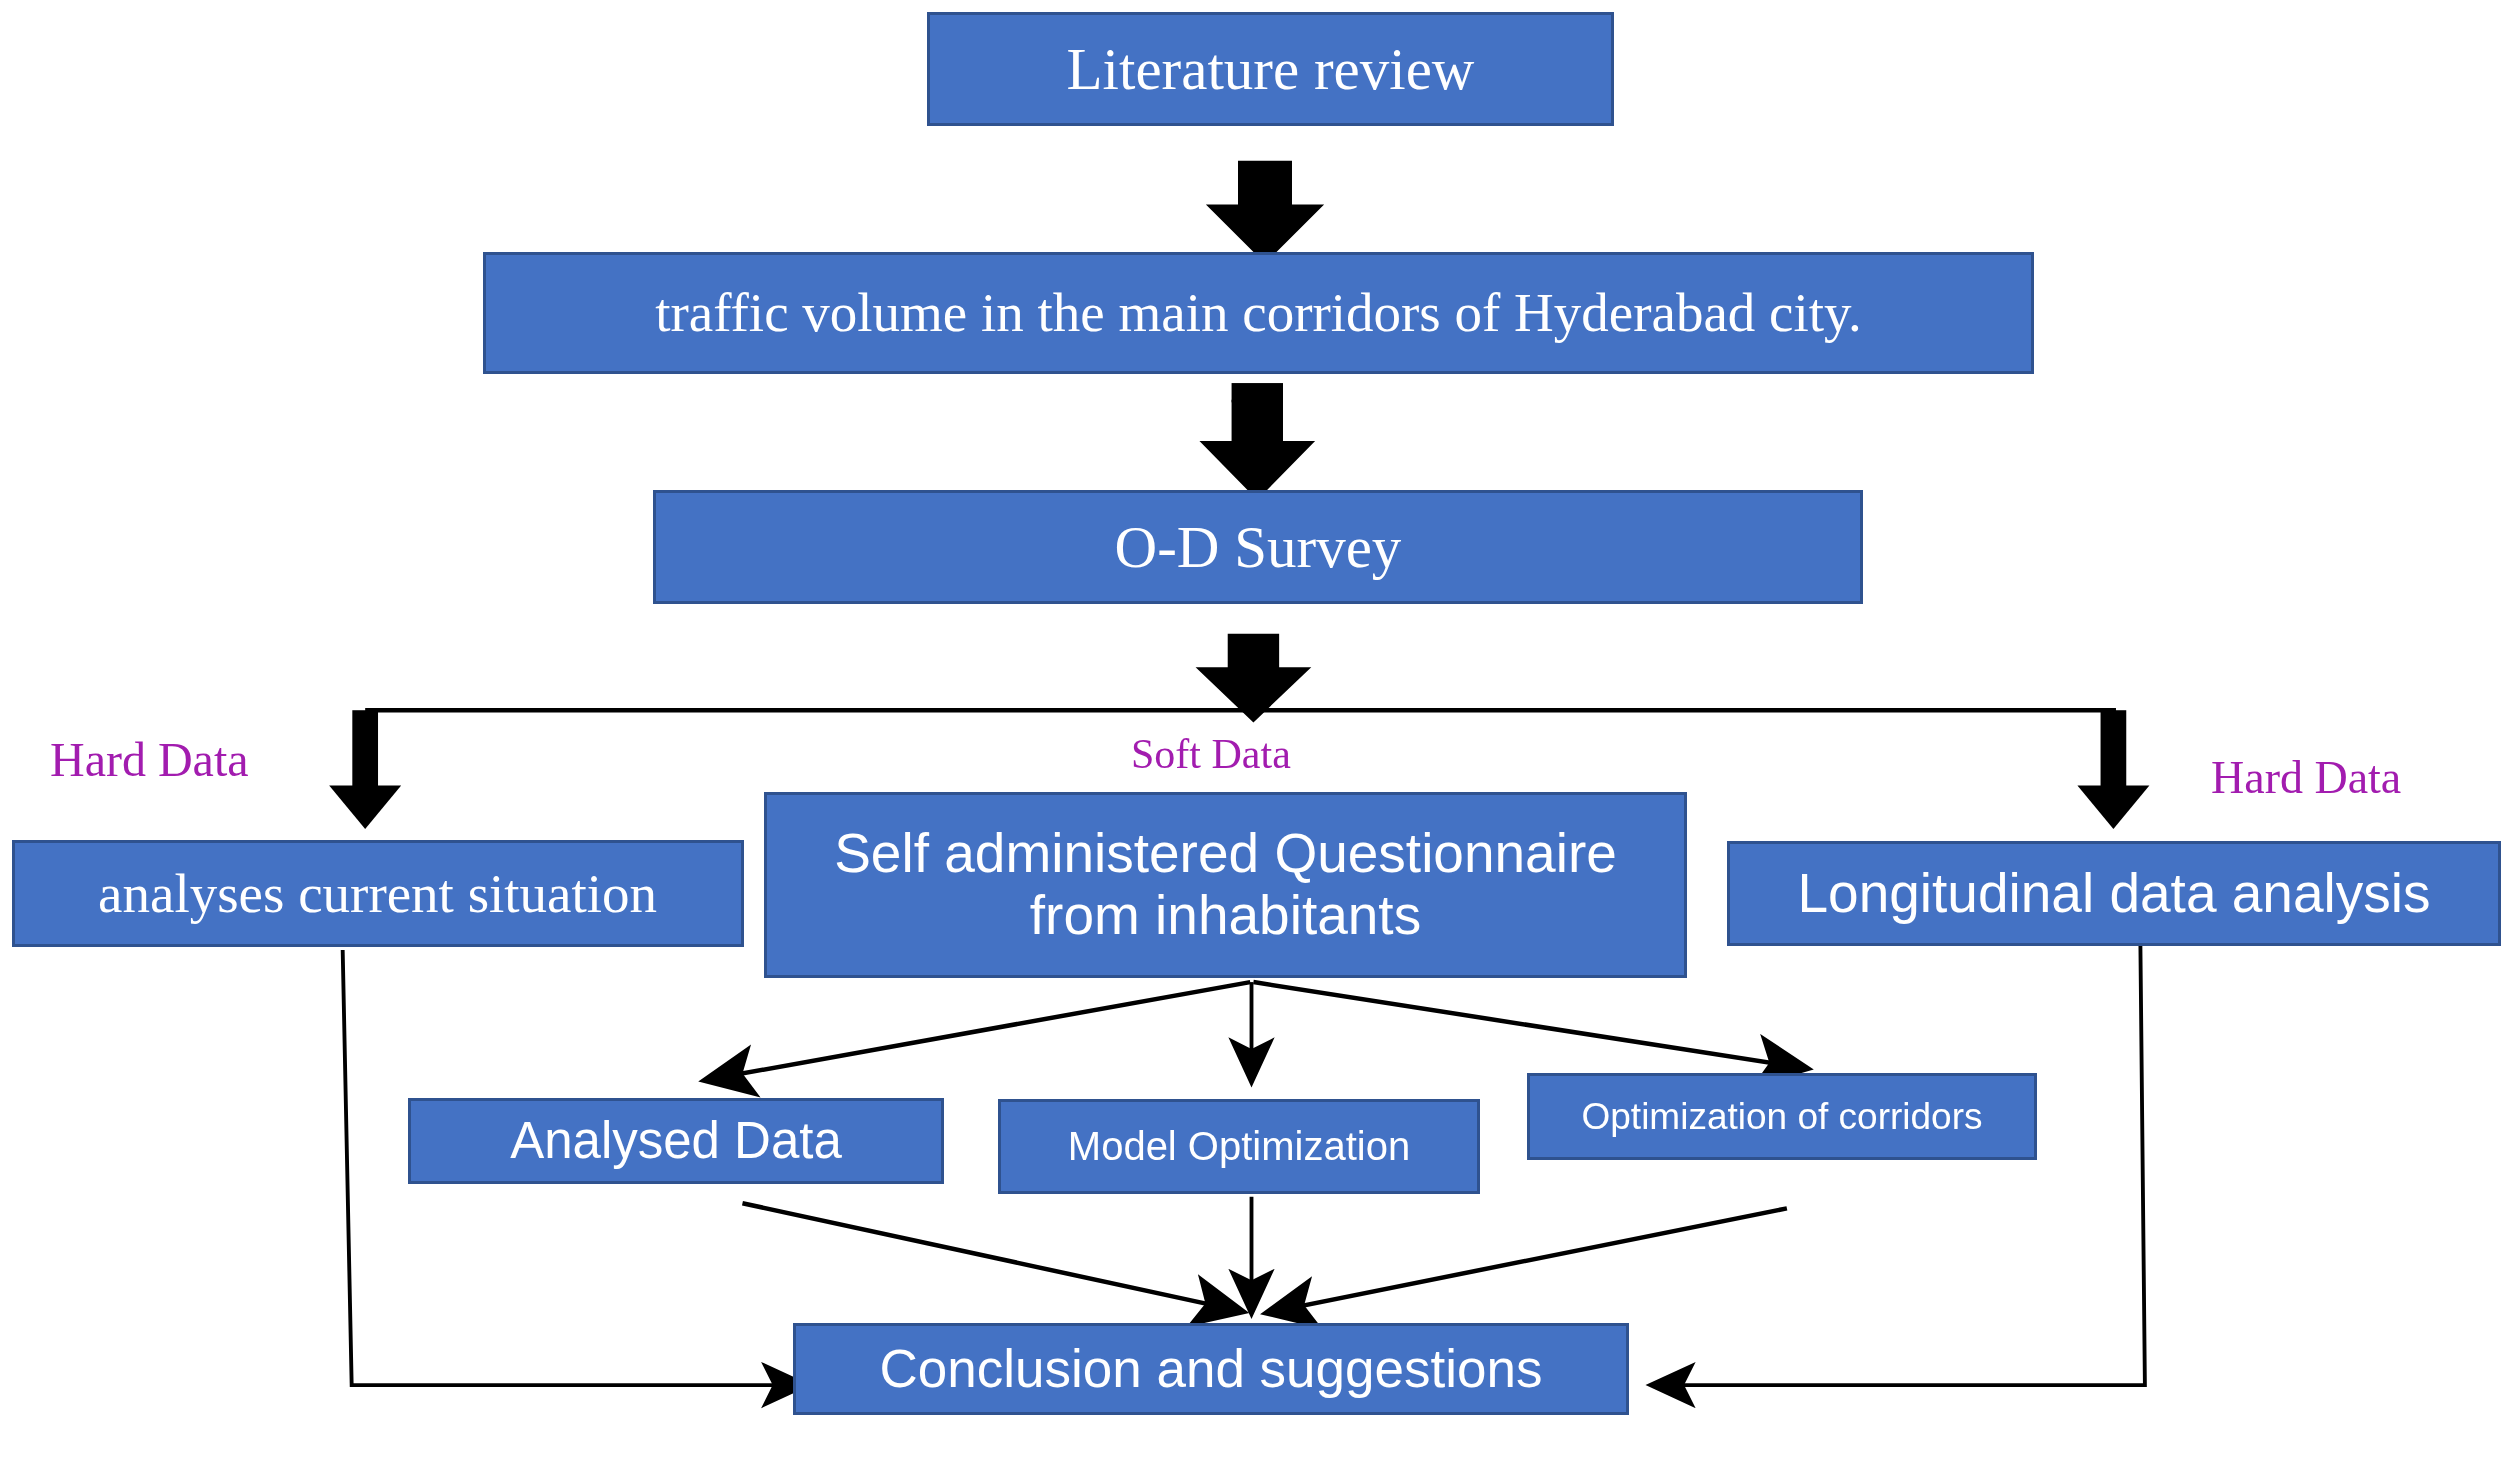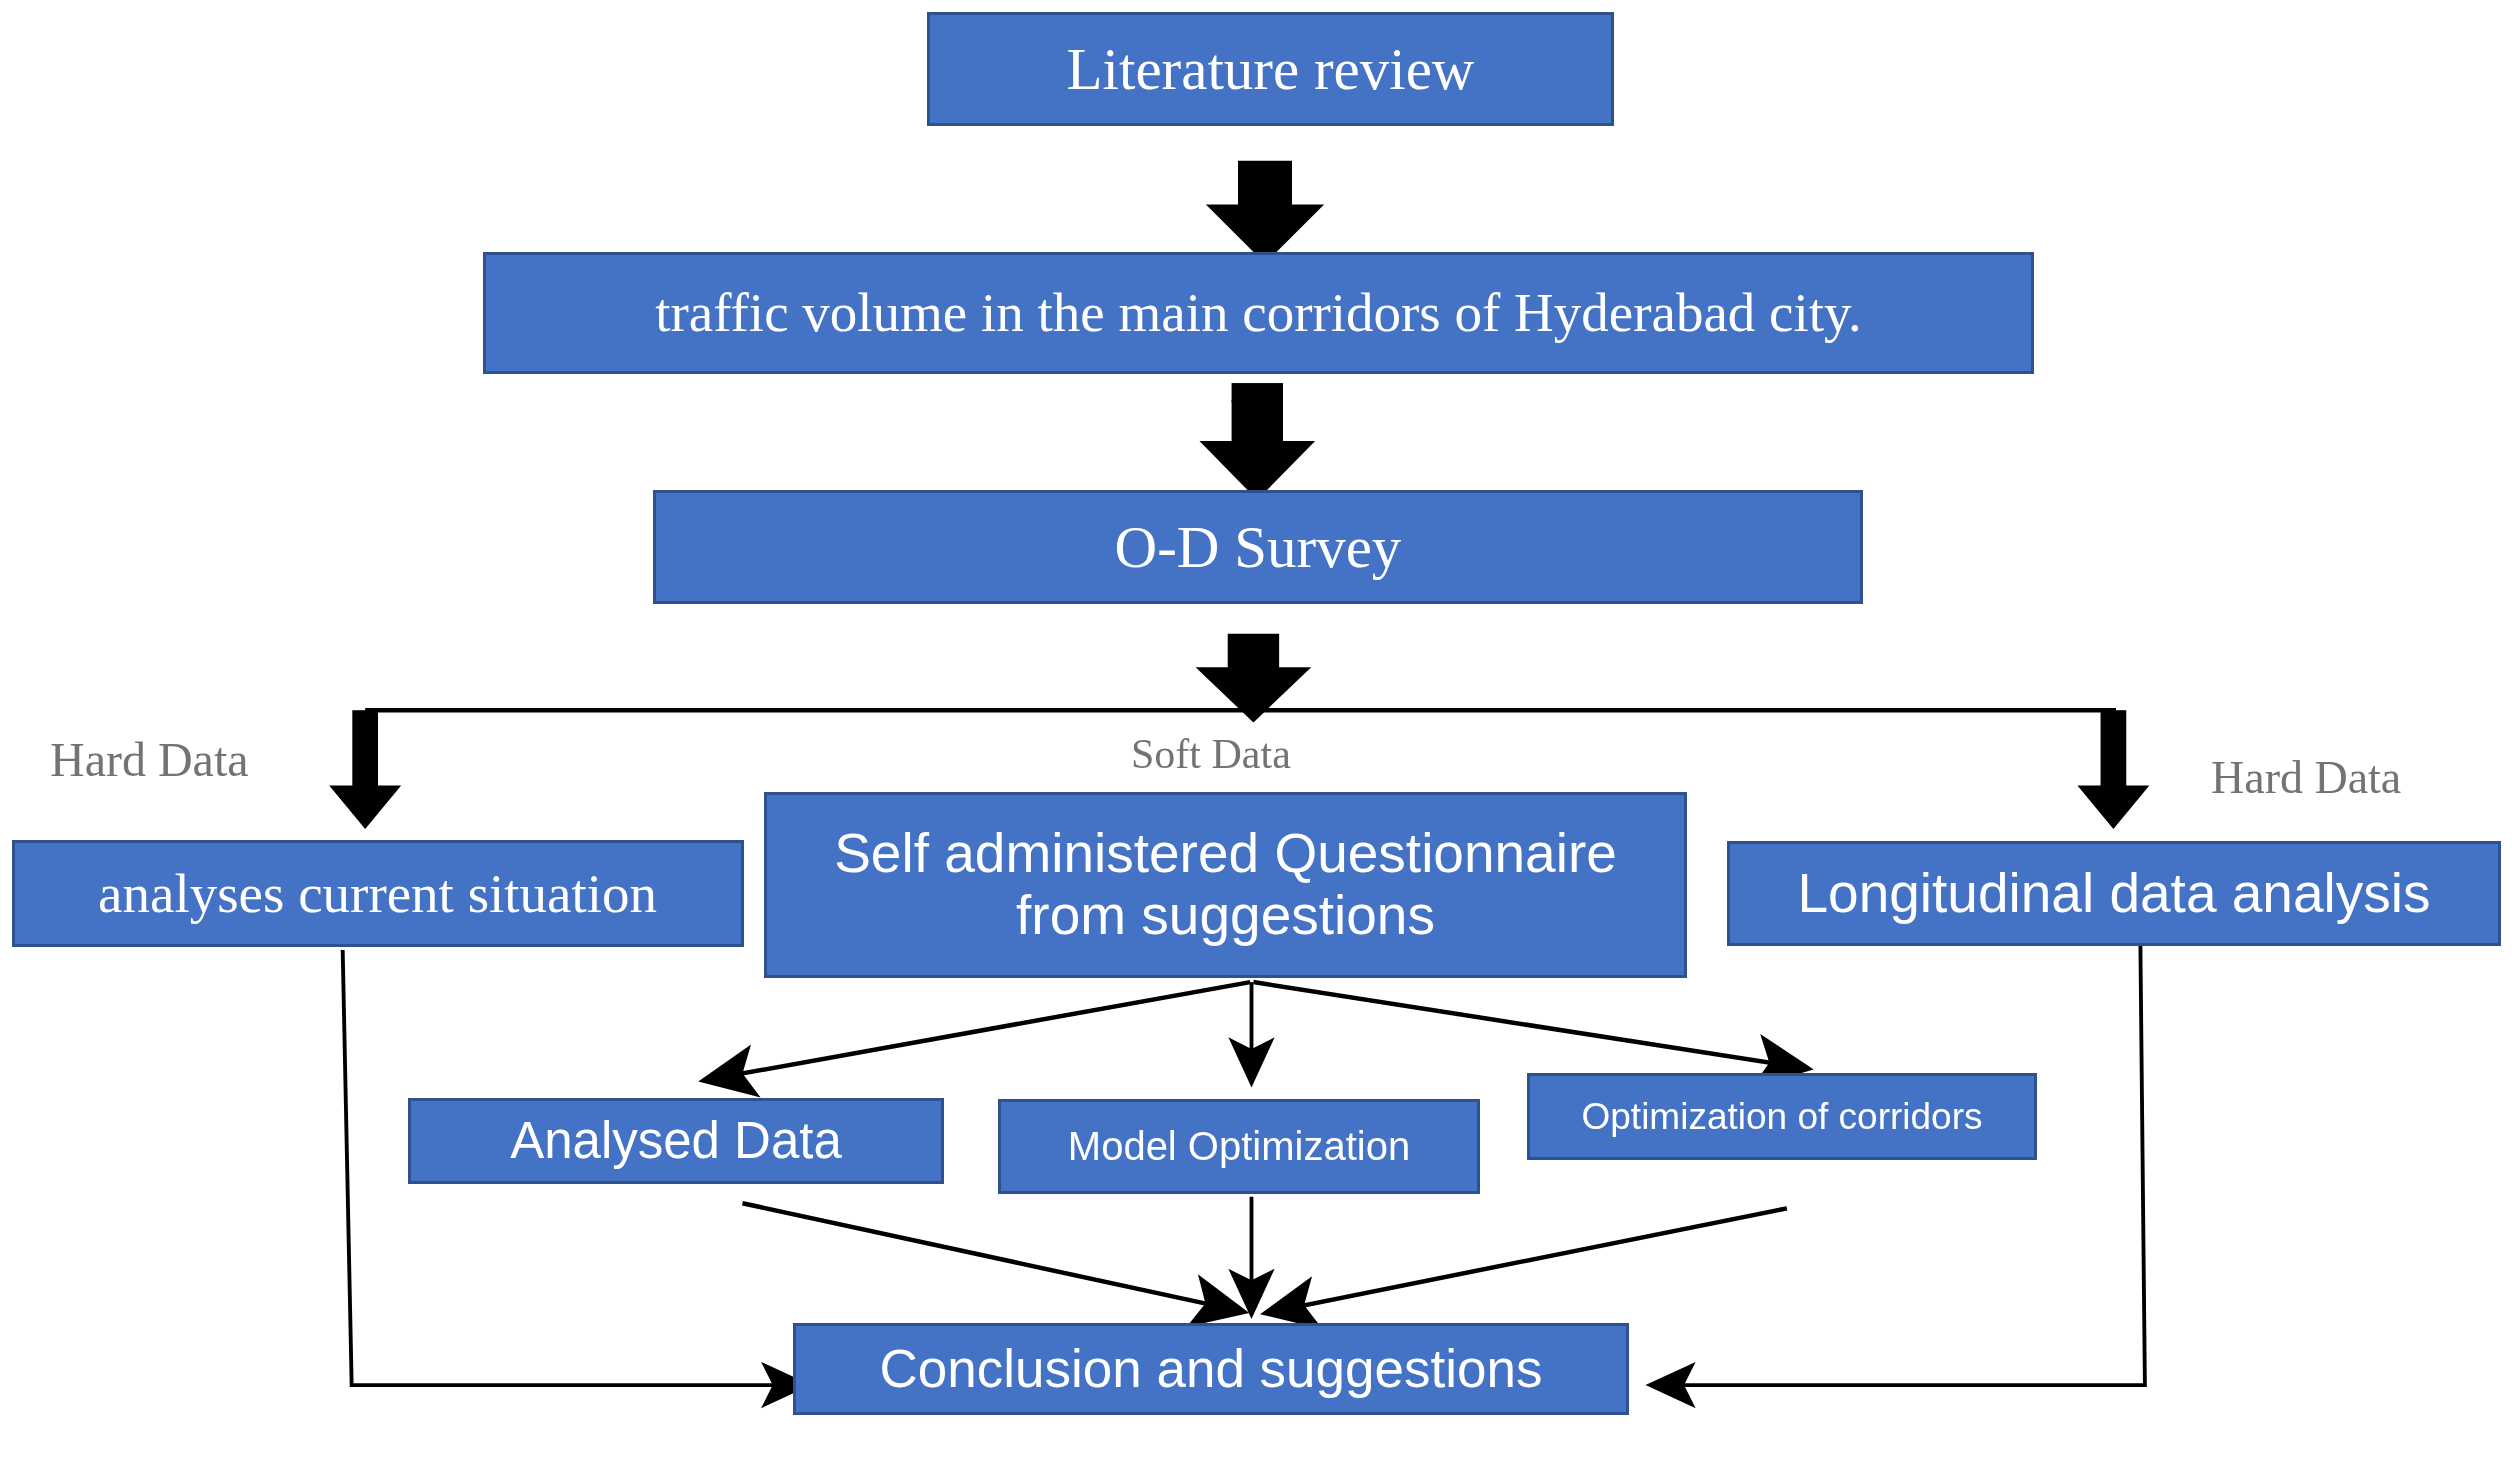--- a/index.html
+++ b/index.html
@@ -39,21 +39,21 @@
   }
   .node.serif {
     font-family: "Liberation Serif", serif;
   }
   .node.sans {
     font-family: "Liberation Sans", sans-serif;
   }
   .branch-label {
     position: absolute;
     font-family: "Liberation Serif", serif;
-    color: #737373;
+    color: #a21caf;
     white-space: nowrap;
   }
 
   
   #n-literature     { left: 927px; top: 11.6px;   width: 687px; height: 114px;  font-size: 59px; }
   #n-traffic        { left: 483px;  top: 252px;  width: 1551px; height: 122px;  font-size: 55px; }
   #n-odsurvey       { left: 653px; top: 490px;  width: 1210px; height: 114px;  font-size: 59px; }
   #n-analyses       { left: 11.6px;   top: 840px; width: 732px; height: 107px;  font-size: 55px; }
   #n-questionnaire  { left: 764px; top: 792px; width: 923px; height: 186px;  font-size: 55px; }
   #n-longitudinal   { left: 1727px; top: 841px; width: 774px; height: 105px;  font-size: 55px; }
@@ -122,21 +122,21 @@
   </svg>
 
   <div class="node serif" id="n-literature">Literature review</div>
 
   <div class="node serif" id="n-traffic">traffic volume in the main corridors of Hyderabad city.</div>
 
   <div class="node serif" id="n-odsurvey">O-D Survey</div>
 
   <div class="node serif" id="n-analyses">analyses current situation</div>
 
-  <div class="node sans" id="n-questionnaire">Self administered Questionnaire from suggestions</div>
+  <div class="node sans" id="n-questionnaire">Self administered Questionnaire from inhabitants</div>
 
   <div class="node sans" id="n-longitudinal">Longitudinal data analysis</div>
 
   <div class="node sans" id="n-analysed">Analysed Data</div>
 
   <div class="node sans" id="n-model">Model Optimization</div>
 
   <div class="node sans" id="n-optimization">Optimization of corridors</div>
 
   <div class="node sans" id="n-conclusion">Conclusion and suggestions</div>

